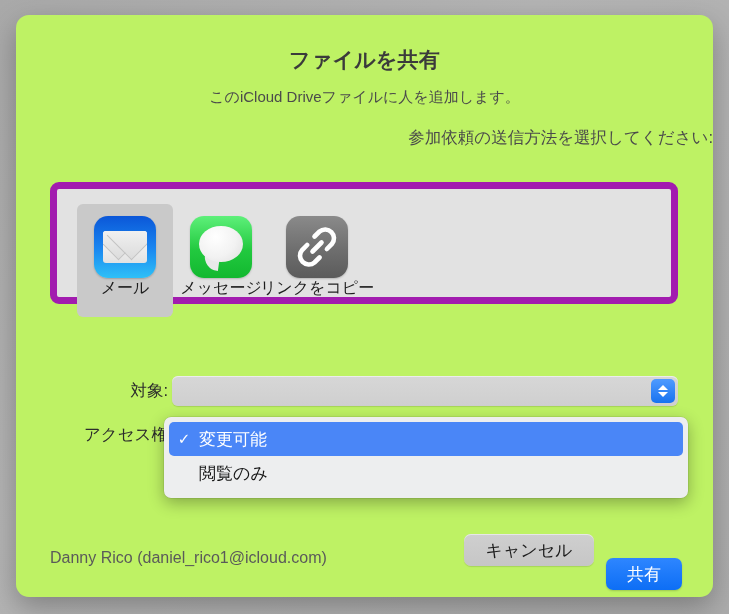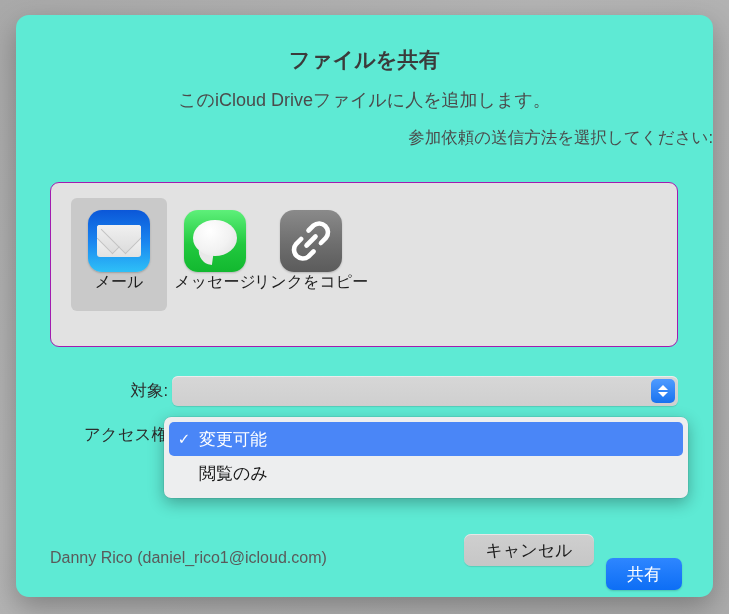--- a/index.html
+++ b/index.html
@@ -15,21 +15,21 @@
     -webkit-font-smoothing: antialiased;
   }
 
   
   .dialog {
     position: absolute;
     left: 16px;
     top: 15px;
     width: 697px;
     height: 582px;
-    background: #5eead4;
+    background: #bef264;
     border-radius: 13px;
     box-shadow: 0 10px 28px rgba(0,0,0,0.28);
     overflow: hidden;
   }
 
   
   .title {
     position: absolute;
     left: 0;
     top: 31px;
@@ -39,42 +39,42 @@
     font-weight: bold;
     color: #3b3b3b;
     letter-spacing: 0.2px;
   }
   .subtitle-1 {
     position: absolute;
     left: 0;
     top: 73px;
     width: 697px;
     text-align: center;
-    font-size: 18px;
+    font-size: 15px;
     color: #4b4b4b;
   }
   .subtitle-2 {
     position: absolute;
     left: 0;
     top: 112px;
     width: 697px;
     text-align: right;
     font-size: 16.5px;
     color: #4b4b4b;
   }
 
   
   .methods-panel {
     position: absolute;
     left: 34px;
     top: 167px;
     width: 628px;
-    height: 165px;
+    height: 122px;
     background: #e2e2e2;
-    border: 1px solid #a21caf;
+    border: 7px solid #a21caf;
     border-radius: 9px;
     box-sizing: border-box;
   }
   .methods-row {
     position: absolute;
     left: 0;
     top: 0;
     height: 143px;
     display: flex;
     align-items: center;

